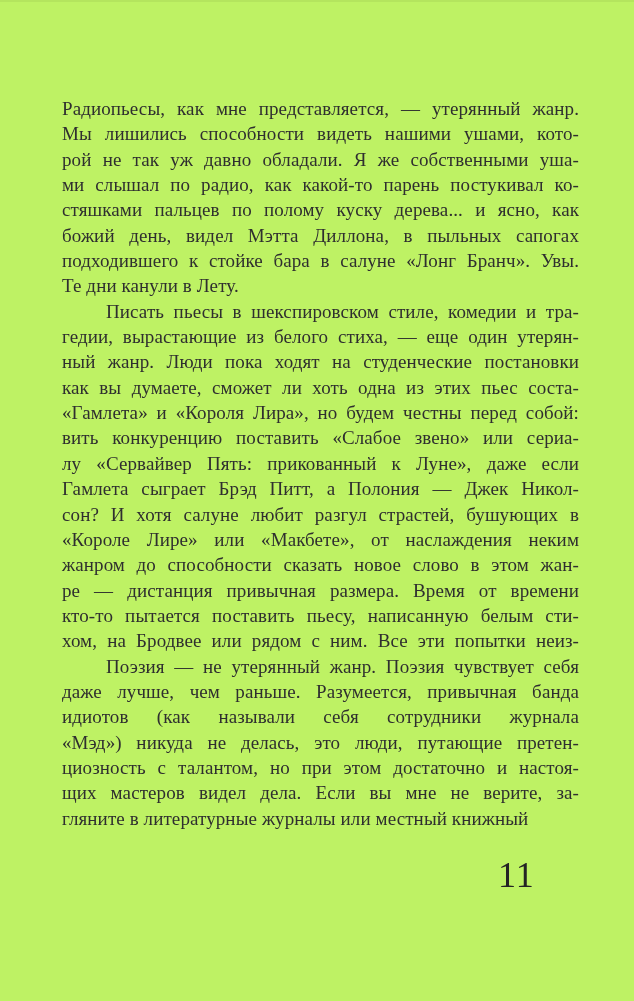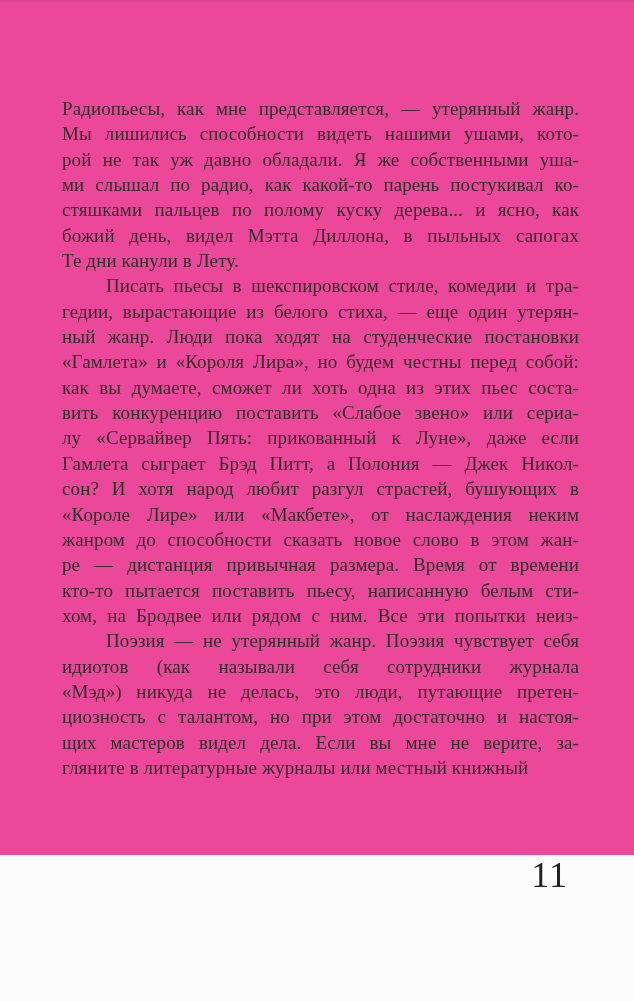--- a/index.html
+++ b/index.html
@@ -8,22 +8,22 @@
   }
   body {
     width: 634px;
     height: 1001px;
     background: #fcfcfc;
     overflow: hidden;
   }
   .book-page {
     position: relative;
     width: 634px;
-    height: 855px;
-    background: #ec4899;
+    height: 1001px;
+    background: #bef264;
     font-family: "Liberation Serif", serif;
     color: #2f2f2f;
   }
   .scan-edge-top {
     position: absolute;
     top: 0; left: 0;
     width: 100%;
     height: 2px;
     background: rgba(0,0,0,0.05);
   }
@@ -50,61 +50,63 @@
     -moz-text-align-last: left;
   }
   .para.indent .line:first-child {
     text-indent: 44px;
   }
   .page-number {
     position: absolute;
     top: 856px;
     left: 498px;
     width: 70px;
-    text-align: right;
+    text-align: left;
     font-family: "Liberation Serif", serif;
     font-size: 36px;
     line-height: 38px;
     letter-spacing: 1px;
     color: #242424;
   }
 </style>
 </head>
 <body>
 
 <div class="book-page">
   <div class="scan-edge-top"></div>
   <div class="text-block">
       <div class="para">
         <div class="line">Радиопьесы, как мне представляется, — утерянный жанр.</div>
         <div class="line">Мы лишились способности видеть нашими ушами, кото-</div>
         <div class="line">рой не так уж давно обладали. Я же собственными уша-</div>
         <div class="line">ми слышал по радио, как какой-то парень постукивал ко-</div>
         <div class="line">стяшками пальцев по полому куску дерева... и ясно, как</div>
         <div class="line">божий день, видел Мэтта Диллона, в пыльных сапогах</div>
+        <div class="line">подходившего к стойке бара в салуне «Лонг Бранч». Увы.</div>
         <div class="line last">Те дни канули в Лету.</div>
       </div>
       <div class="para indent">
         <div class="line">Писать пьесы в шекспировском стиле, комедии и тра-</div>
         <div class="line">гедии, вырастающие из белого стиха, — еще один утерян-</div>
         <div class="line">ный жанр. Люди пока ходят на студенческие постановки</div>
+        <div class="line">как вы думаете, сможет ли хоть одна из этих пьес соста-</div>
         <div class="line">«Гамлета» и «Короля Лира», но будем честны перед собой:</div>
-        <div class="line">как вы думаете, сможет ли хоть одна из этих пьес соста-</div>
         <div class="line">вить конкуренцию поставить «Слабое звено» или сериа-</div>
         <div class="line">лу «Сервайвер Пять: прикованный к Луне», даже если</div>
         <div class="line">Гамлета сыграет Брэд Питт, а Полония — Джек Никол-</div>
-        <div class="line">сон? И хотя народ любит разгул страстей, бушующих в</div>
+        <div class="line">сон? И хотя салуне любит разгул страстей, бушующих в</div>
         <div class="line">«Короле Лире» или «Макбете», от наслаждения неким</div>
         <div class="line">жанром до способности сказать новое слово в этом жан-</div>
         <div class="line">ре — дистанция привычная размера. Время от времени</div>
         <div class="line">кто-то пытается поставить пьесу, написанную белым сти-</div>
         <div class="line">хом, на Бродвее или рядом с ним. Все эти попытки неиз-</div>
       </div>
       <div class="para indent">
         <div class="line">Поэзия — не утерянный жанр. Поэзия чувствует себя</div>
+        <div class="line">даже лучше, чем раньше. Разумеется, привычная банда</div>
         <div class="line">идиотов (как называли себя сотрудники журнала</div>
         <div class="line">«Мэд») никуда не делась, это люди, путающие претен-</div>
         <div class="line">циозность с талантом, но при этом достаточно и настоя-</div>
         <div class="line">щих мастеров видел дела. Если вы мне не верите, за-</div>
         <div class="line last">гляните в литературные журналы или местный книжный</div>
       </div>
     </div>
   <div class="page-number">11</div>
 </div>
 

